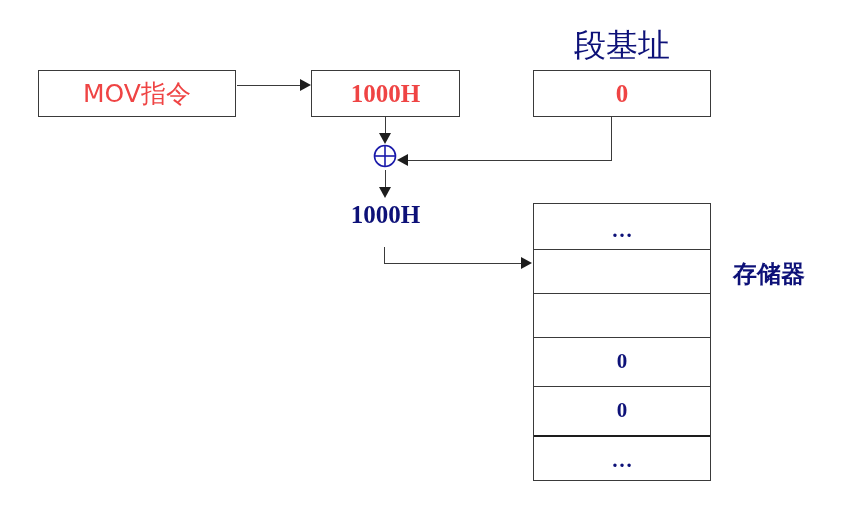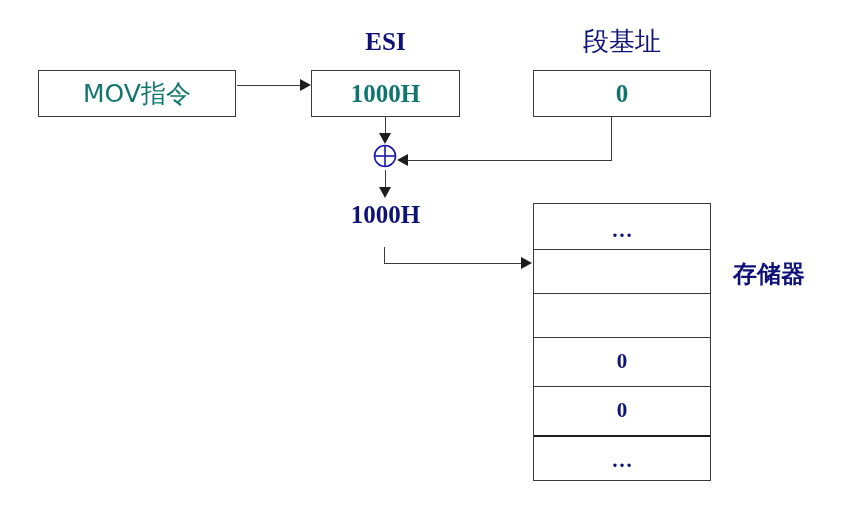--- a/index.html
+++ b/index.html
@@ -16,21 +16,21 @@
     overflow: hidden;
   }
   .box {
     position: absolute;
     box-sizing: border-box;
     border: 1.6px solid #3a3a3a;
     background: #ffffff;
     display: flex;
     align-items: center;
     justify-content: center;
-    color: #0f766e;
+    color: #ef4444;
     font-weight: bold;
   }
   .caption {
     position: absolute;
     color: #0d1178;
     font-weight: bold;
     text-align: center;
     white-space: nowrap;
   }
   .cn {
@@ -125,29 +125,28 @@
 
 <div id="canvas">
 
   <div class="box" id="mov-box" style="left:38px; top:70px; width:198px; height:47px; font-size:25px;">
     <span class="cn">MOV指令</span>
   </div>
 
   <div class="hline" style="left:237px; top:85px; width:66px;"></div>
   <div class="arrow-r" style="left:300px; top:79px;"></div>
 
-  <div class="caption" style="left:311px; top:28px; width:149px; font-size:25px;">ESI</div>
   <div class="box" id="esi-box" style="left:311px; top:70px; width:149px; height:47px; font-size:25px;">
     <span>1000H</span>
   </div>
 
   <div class="vline" style="left:385px; top:117px; height:22px;"></div>
   <div class="arrow-d" style="left:379px; top:133px;"></div>
 
-  <div class="caption cn" style="left:533px; top:24px; width:178px; font-size:26px;">段基址</div>
+  <div class="caption cn" style="left:533px; top:24px; width:178px; font-size:32px;">段基址</div>
   <div class="box" id="seg-box" style="left:533px; top:70px; width:178px; height:47px; font-size:25px;">
     <span>0</span>
   </div>
 
   <div class="vline" style="left:611px; top:117px; height:44px;"></div>
   <div class="hline" style="left:408px; top:160px; width:204px;"></div>
   <div class="arrow-l" style="left:397px; top:154px;"></div>
 
   <div id="adder">
     <svg width="24" height="24" viewBox="0 0 24 24">

